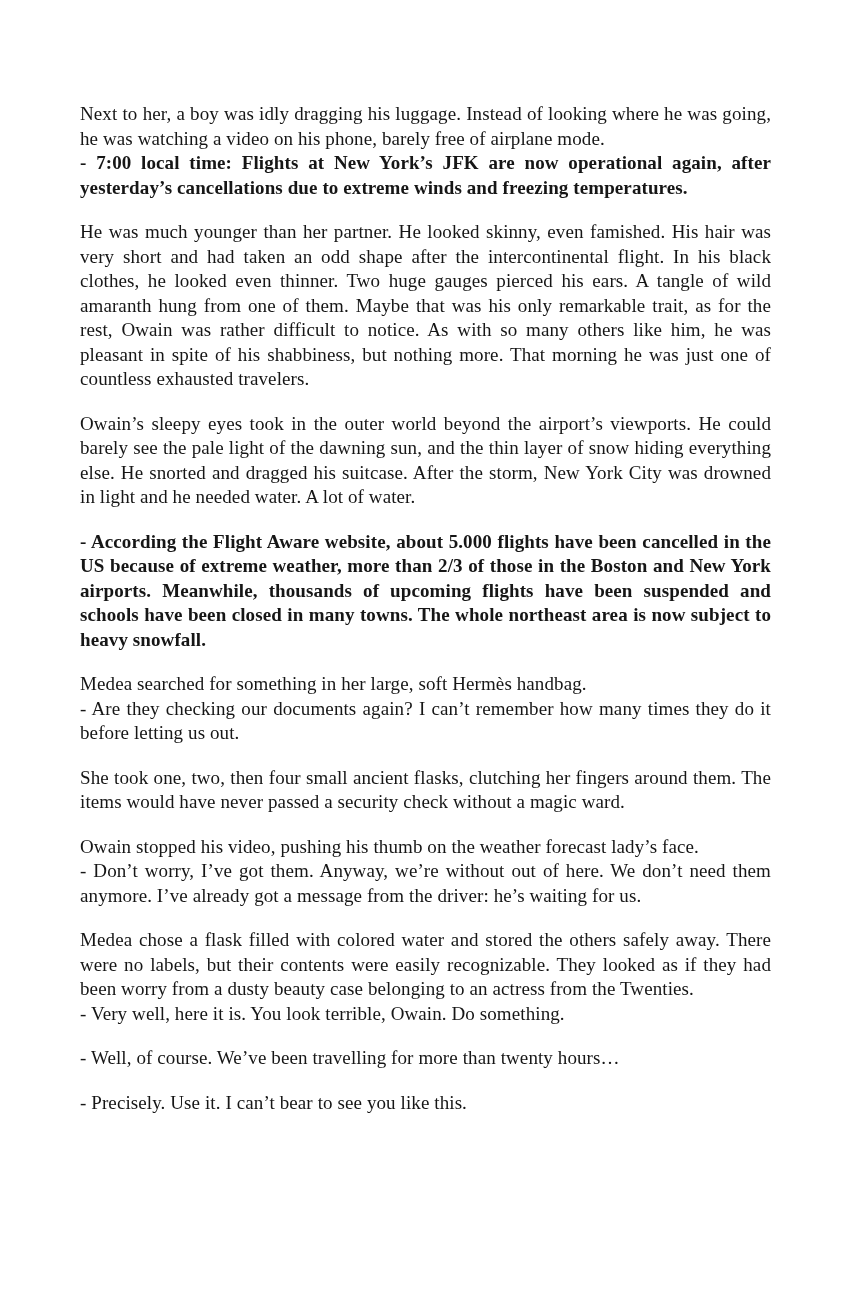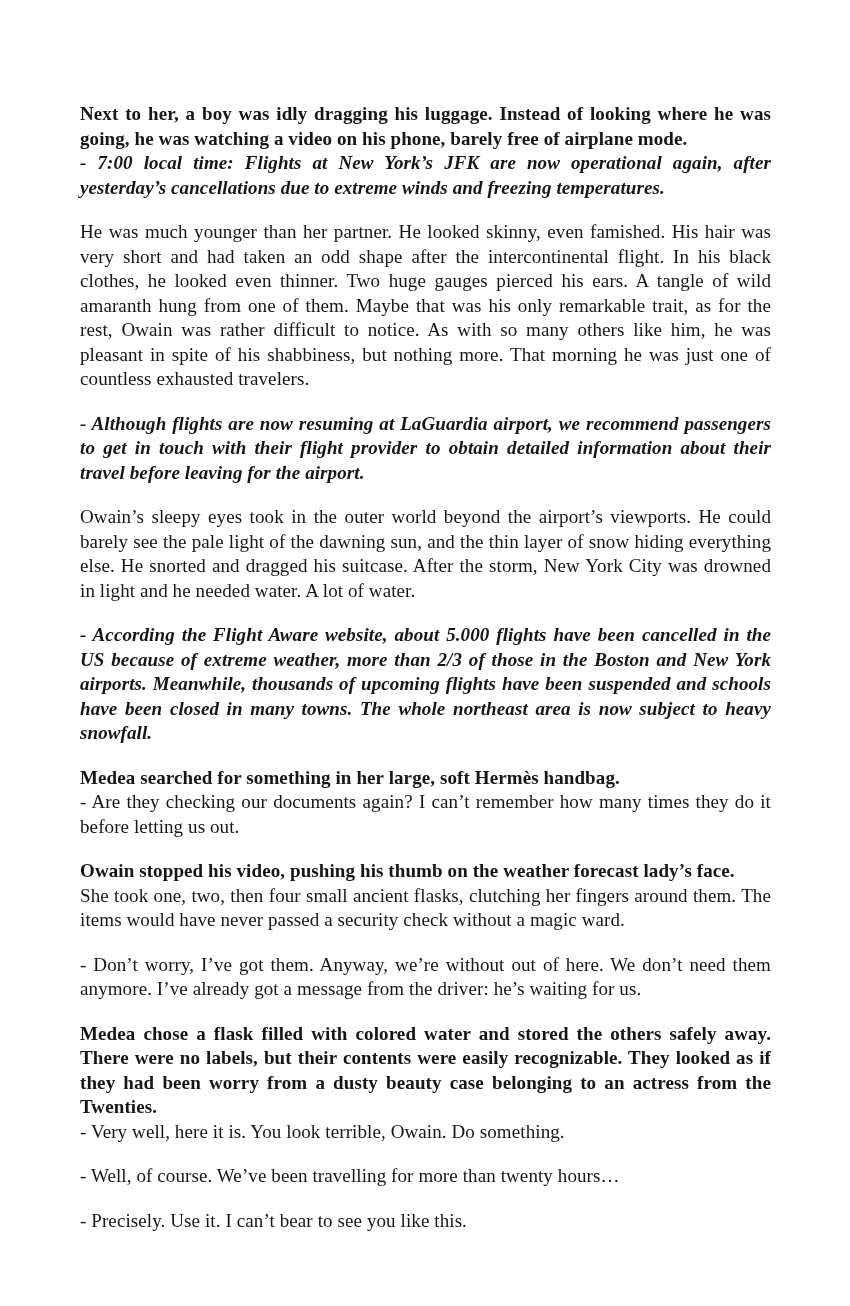--- a/index.html
+++ b/index.html
@@ -22,41 +22,38 @@
   }
   .page p {
     margin: 0 0 20px 0;
     font-size: 19px;
     line-height: 24.5px;
     text-align: justify;
     letter-spacing: 0.1px;
   }
   .page p.no-gap {
     margin-bottom: 0;
-    font-weight: bold;
   }
   .broadcast {
     font-weight: bold;
-    font-style: italic;
   }
   .dialogue {
   }
 </style>
 </head>
 <body>
 
 <main class="page">
   <p class="narration no-gap">Next to her, a boy was idly dragging his luggage. Instead of looking where he was going, he was watching a video on his phone, barely free of airplane mode.</p>
   <p class="broadcast">- 7:00 local time: Flights at New York’s JFK are now operational again, after yesterday’s cancellations due to extreme winds and freezing temperatures.</p>
   <p class="narration">He was much younger than her partner. He looked skinny, even famished. His hair was very short and had taken an odd shape after the intercontinental flight. In his black clothes, he looked even thinner. Two huge gauges pierced his ears. A tangle of wild amaranth hung from one of them. Maybe that was his only remarkable trait, as for the rest, Owain was rather difficult to notice. As with so many others like him, he was pleasant in spite of his shabbiness, but nothing more. That morning he was just one of countless exhausted travelers.</p>
-  <p class="broadcast">- Although flights are now resuming at LaGuardia airport, we recommend passengers to get in touch with their flight provider to obtain detailed information about their travel before leaving for the airport.</p>
   <p class="narration">Owain’s sleepy eyes took in the outer world beyond the airport’s viewports. He could barely see the pale light of the dawning sun, and the thin layer of snow hiding everything else. He snorted and dragged his suitcase. After the storm, New York City was drowned in light and he needed water. A lot of water.</p>
   <p class="broadcast">- According the Flight Aware website, about 5.000 flights have been cancelled in the US because of extreme weather, more than 2/3 of those in the Boston and New York airports. Meanwhile, thousands of upcoming flights have been suspended and schools have been closed in many towns. The whole northeast area is now subject to heavy snowfall.</p>
   <p class="narration no-gap">Medea searched for something in her large, soft Hermès handbag.</p>
   <p class="dialogue">- Are they checking our documents again? I can’t remember how many times they do it before letting us out.</p>
+  <p class="narration">She took one, two, then four small ancient flasks, clutching her fingers around them. The items would have never passed a security check without a magic ward.</p>
   <p class="narration no-gap">Owain stopped his video, pushing his thumb on the weather forecast lady’s face.</p>
-  <p class="narration">She took one, two, then four small ancient flasks, clutching her fingers around them. The items would have never passed a security check without a magic ward.</p>
   <p class="dialogue">- Don’t worry, I’ve got them. Anyway, we’re without out of here. We don’t need them anymore. I’ve already got a message from the driver: he’s waiting for us.</p>
   <p class="narration no-gap">Medea chose a flask filled with colored water and stored the others safely away. There were no labels, but their contents were easily recognizable. They looked as if they had been worry from a dusty beauty case belonging to an actress from the Twenties.</p>
   <p class="dialogue">- Very well, here it is. You look terrible, Owain. Do something.</p>
   <p class="dialogue">- Well, of course. We’ve been travelling for more than twenty hours…</p>
   <p class="dialogue">- Precisely. Use it. I can’t bear to see you like this.</p>
 </main>
 
 </body></html>

